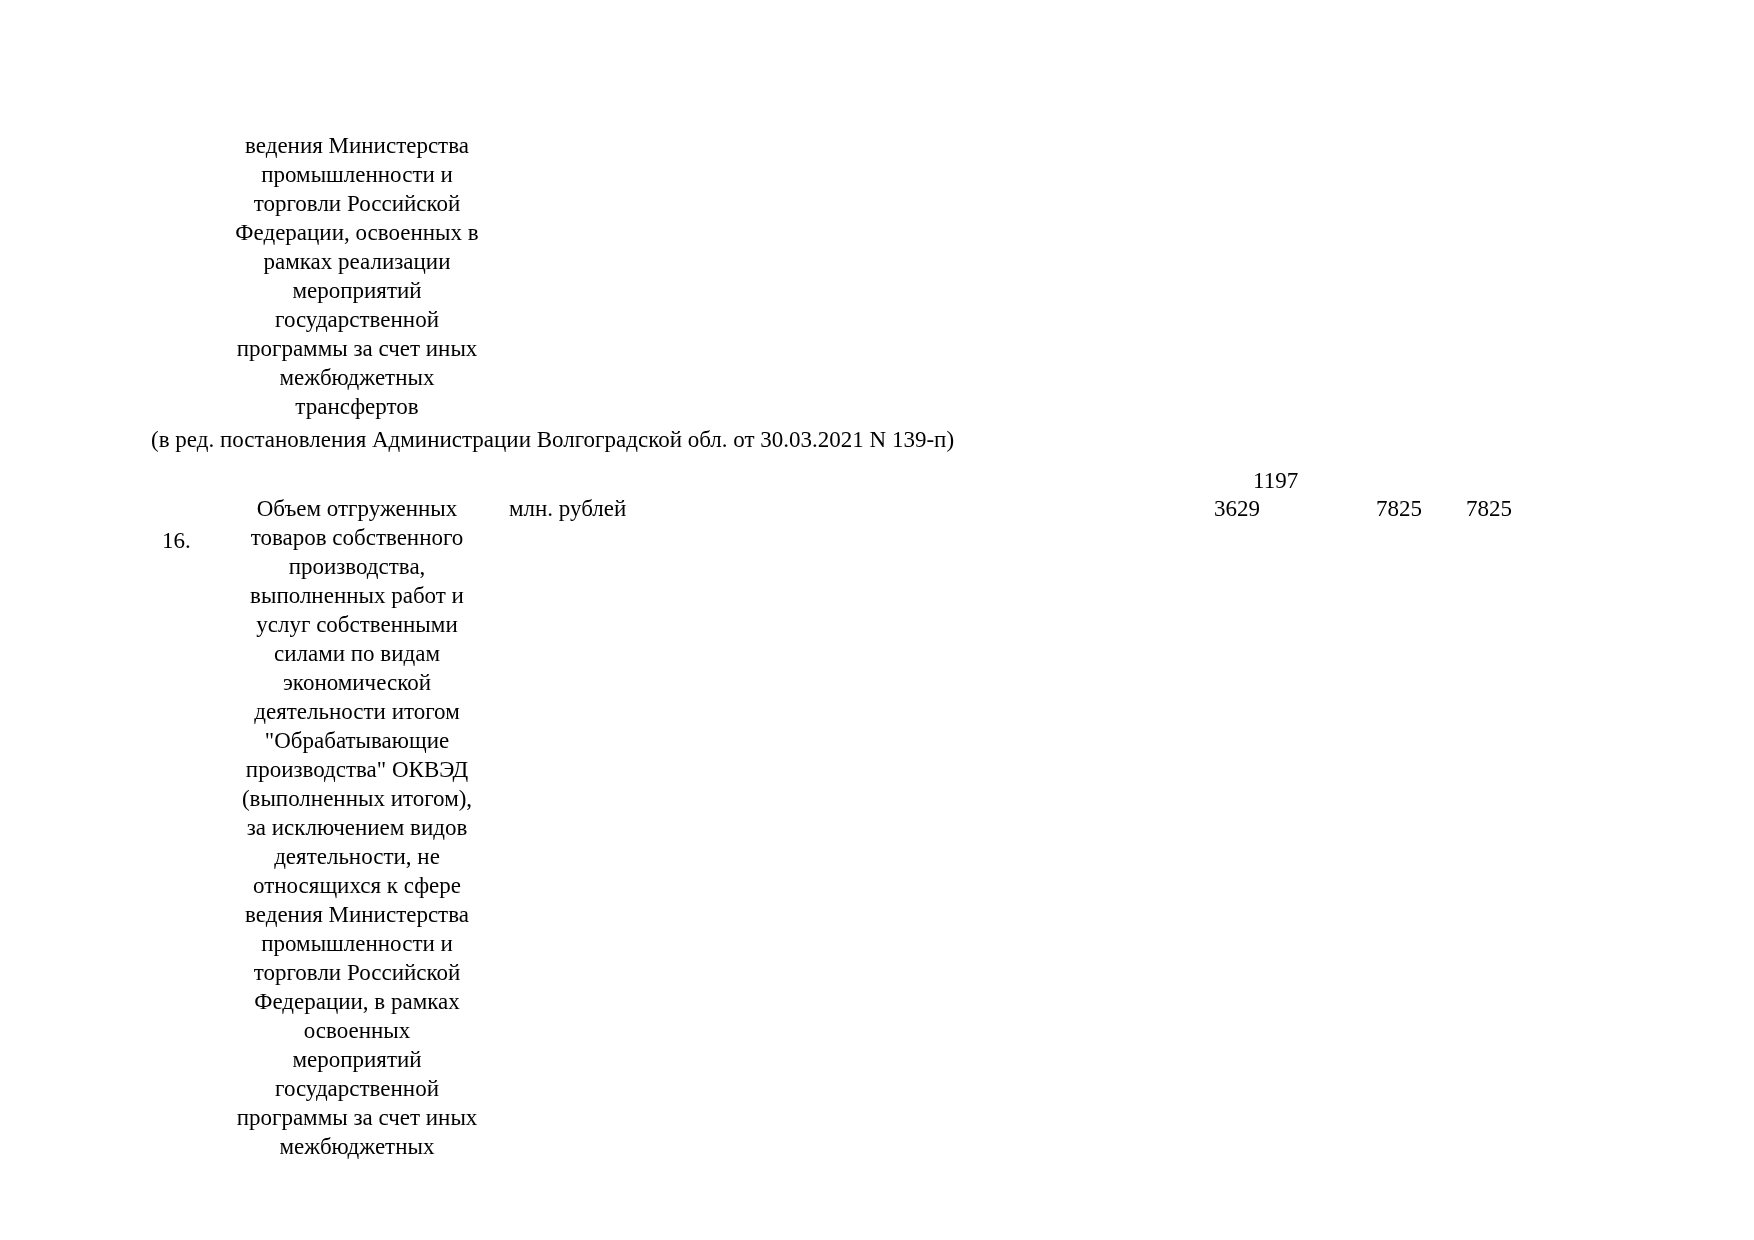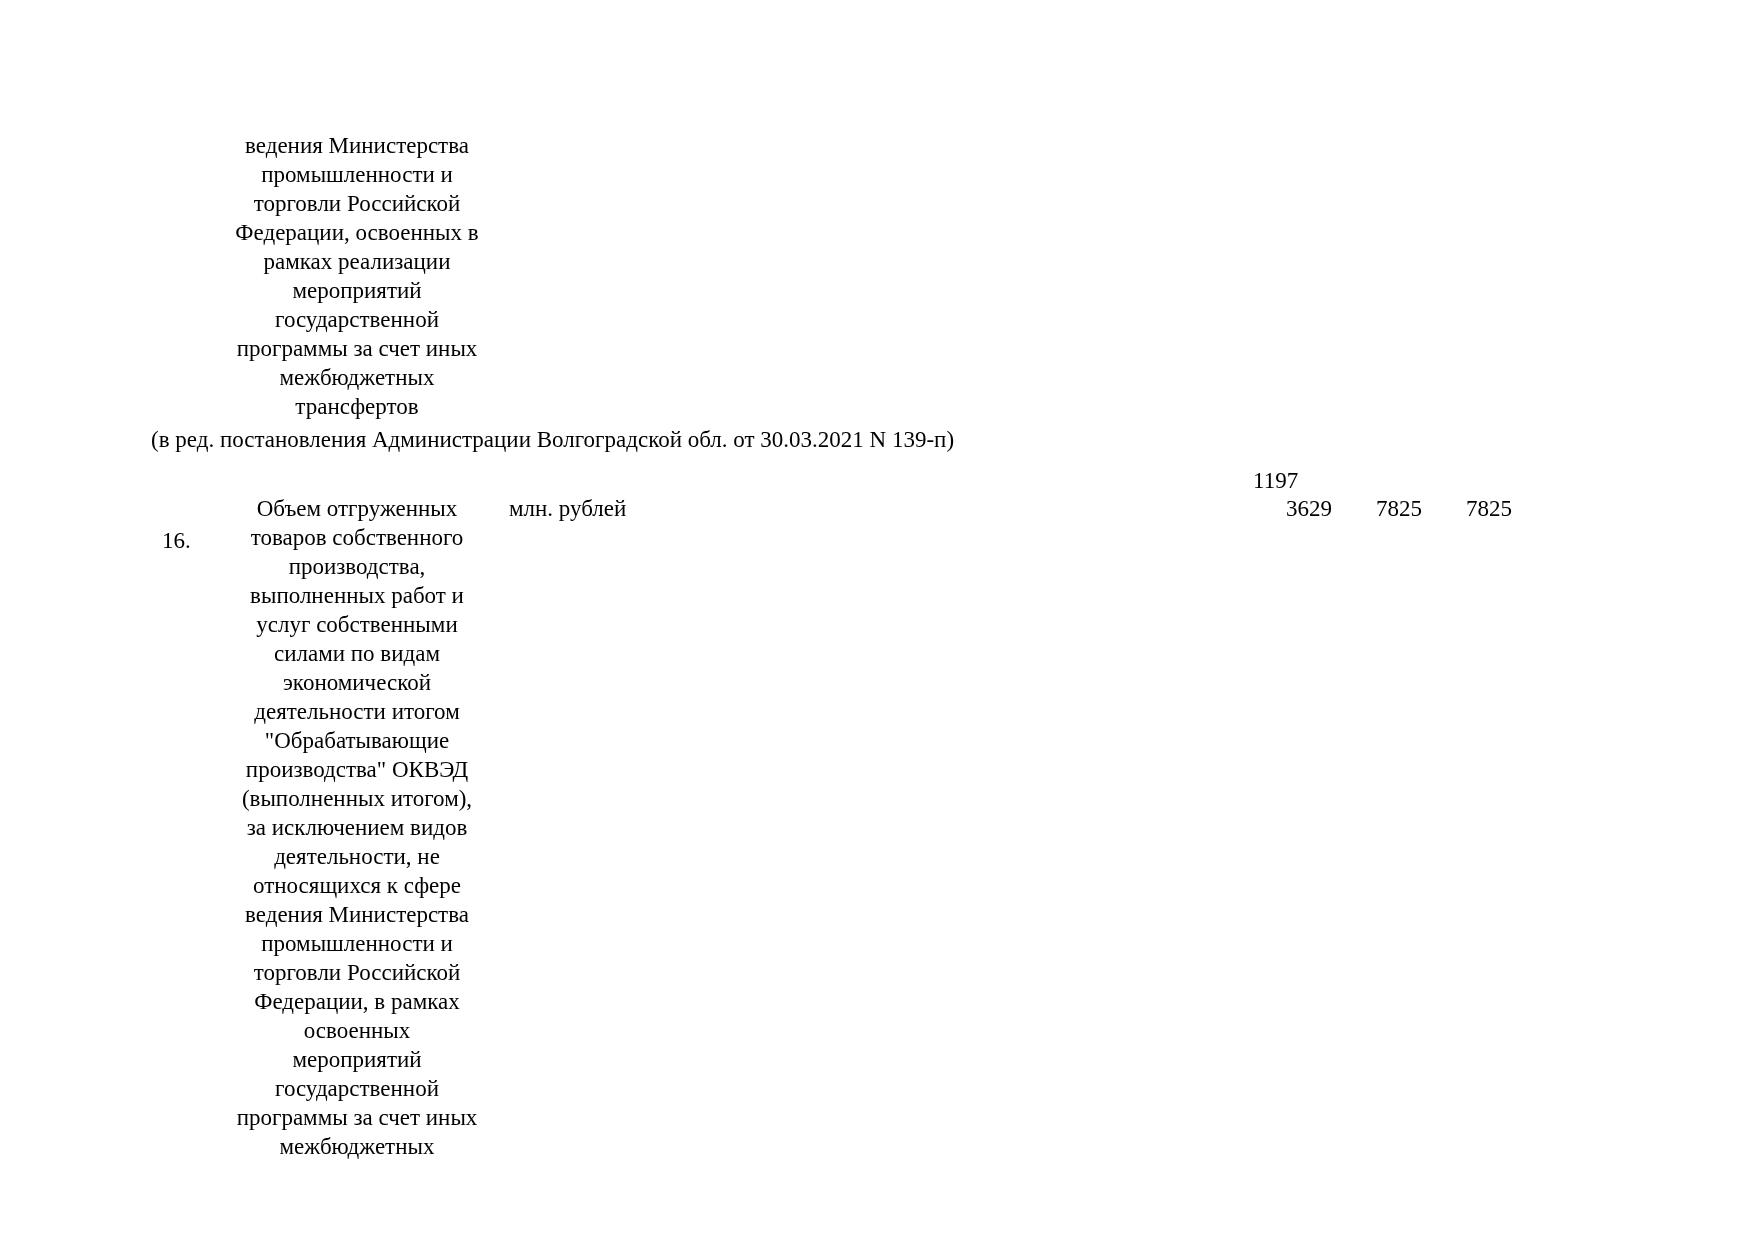--- a/index.html
+++ b/index.html
@@ -54,17 +54,17 @@
     <div>освоенных</div>
     <div>мероприятий</div>
     <div>государственной</div>
     <div>программы за счет иных</div>
     <div>межбюджетных</div>
   </div>
 
   <div class="line" style="left:497px; top:494px;margin-left:12px;">млн. рублей</div>
 
   <div class="num" style="left:1205px; top:466px;margin-left:48px;">1197</div>
-  <div class="num" style="left:1286px; top:494px;font-family:Liberation Serif, serif;">3629</div>
+  <div class="num" style="left:1214px; top:494px;font-family:Liberation Serif, serif;">3629</div>
   <div class="num" style="left:1376px; top:494px;">7825</div>
   <div class="num" style="left:1466px; top:494px;">7825</div>
 
 </div>
 
 </body></html>

